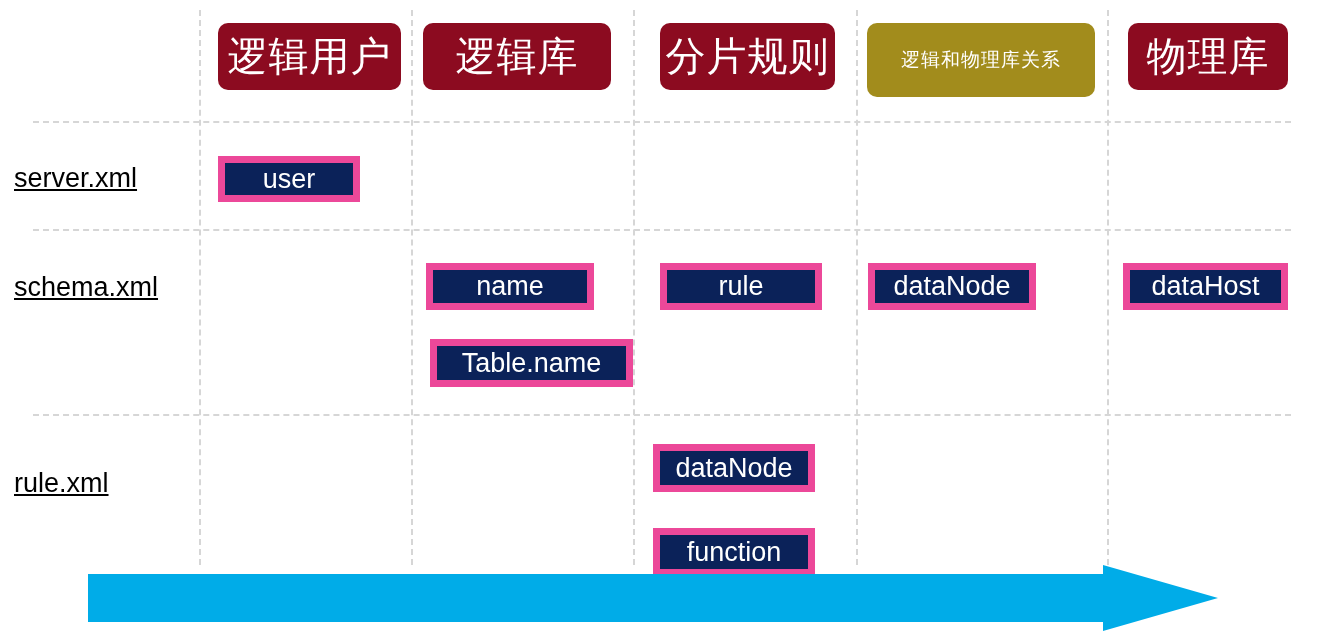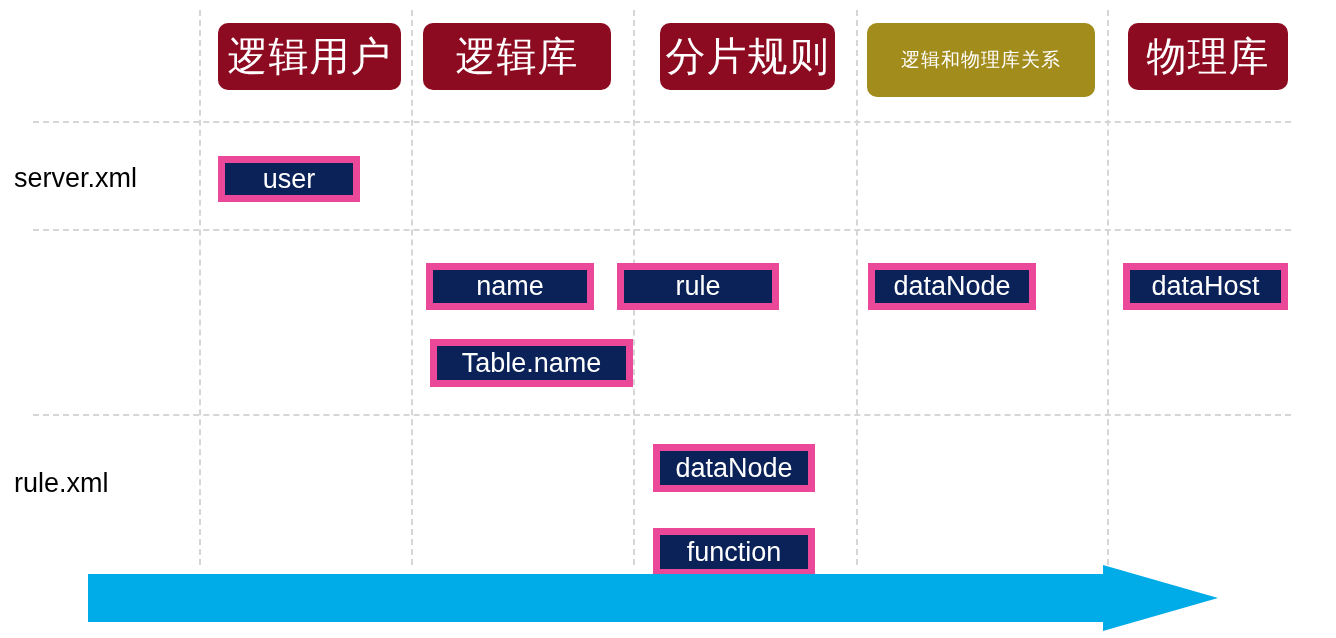--- a/index.html
+++ b/index.html
@@ -40,20 +40,21 @@
   .col-head.red{background:#8C0B20;}
   .col-head.olive{background:#A28C1C;}
 
   
   .row-label{
     position:absolute;
     color:#000000;
     font-size:27px;
     line-height:1;
     white-space:nowrap;
+    text-decoration:underline;
   }
 
   
   .chip{
     position:absolute;
     display:flex;
     align-items:center;
     justify-content:center;
     background:#0B2259;
     border:7px solid #ec4899;
@@ -102,38 +103,41 @@
   </div>
 
   <div class="col-head red" style="left:1128px;top:23px;width:160px;height:67px;font-size:40px;">
     <span>物理库</span>
   </div>
 
   <div class="row-label" style="left:14px;top:165px;">
     <span>server.xml</span>
   </div>
 
+  <div class="row-label" style="left:14px;top:274px;">
+    <span>schema.xml</span>
+  </div>
 
   <div class="row-label" style="left:14px;top:470px;">
     <span>rule.xml</span>
   </div>
 
   <div class="chip" style="left:218px;top:156px;width:142px;height:46px;">
     <span>user</span>
   </div>
 
   <div class="chip" style="left:426px;top:263px;width:168px;height:47px;">
     <span>name</span>
   </div>
 
   <div class="chip" style="left:430px;top:339px;width:203px;height:48px;">
     <span>Table.name</span>
   </div>
 
-  <div class="chip" style="left:617px;top:263px;width:162px;height:47px;">
+  <div class="chip" style="left:660px;top:263px;width:162px;height:47px;">
     <span>rule</span>
   </div>
 
   <div class="chip" style="left:868px;top:263px;width:168px;height:47px;">
     <span>dataNode</span>
   </div>
 
   <div class="chip" style="left:1123px;top:263px;width:165px;height:47px;">
     <span>dataHost</span>
   </div>

